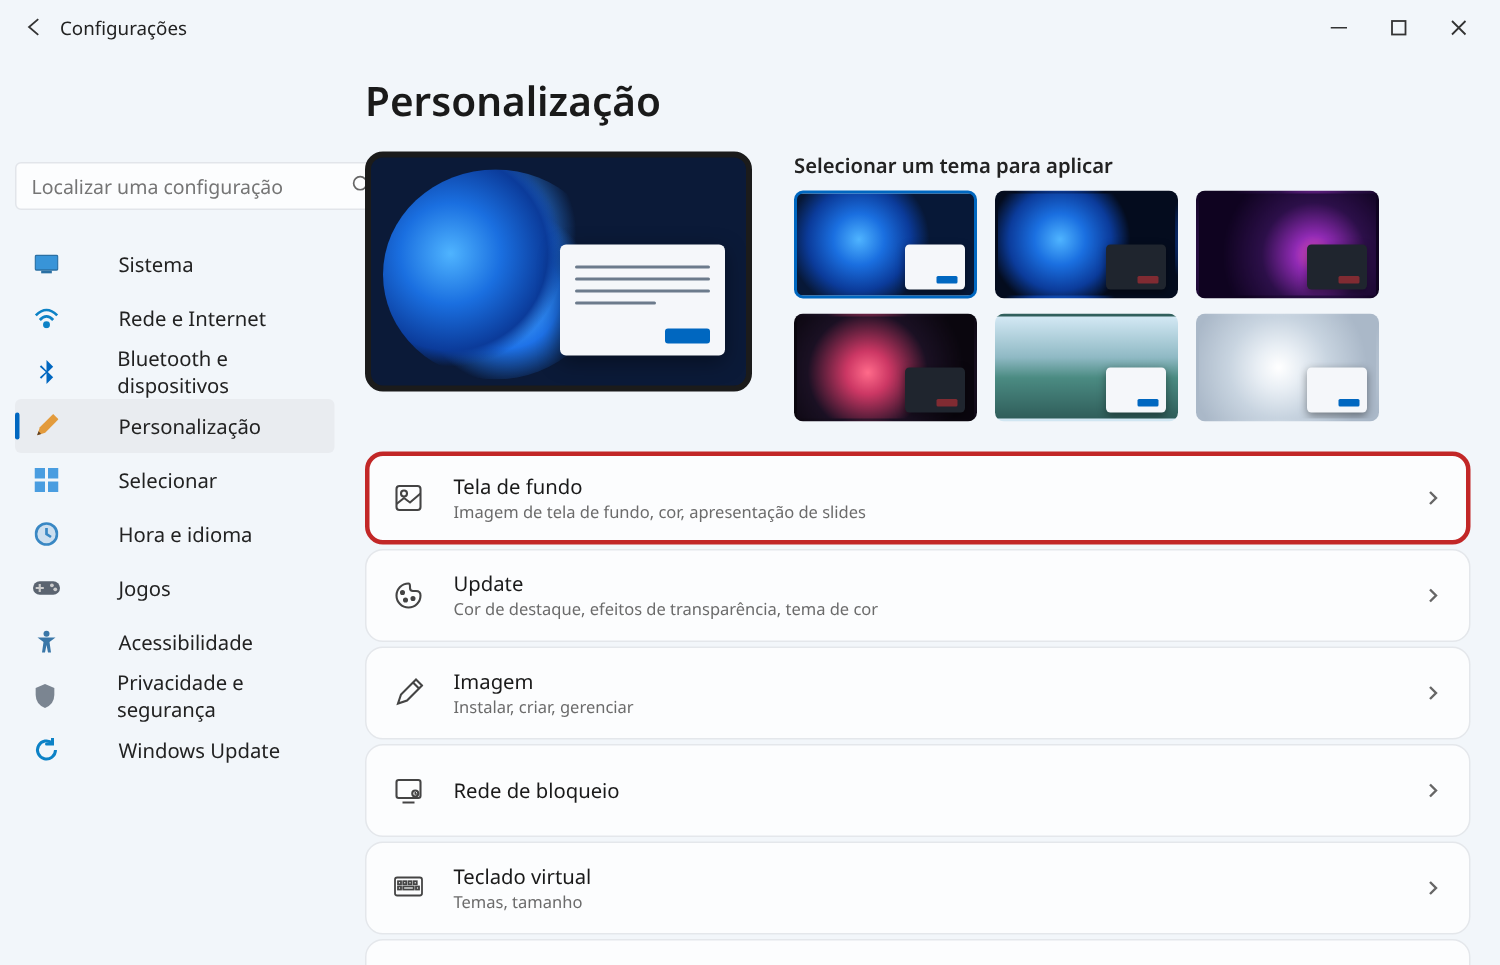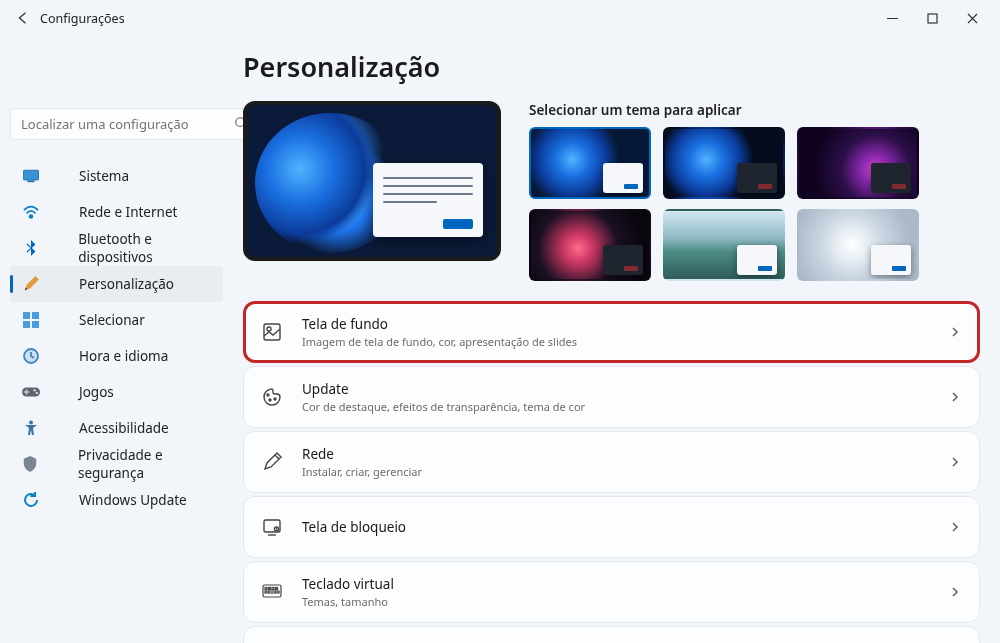--- a/index.html
+++ b/index.html
@@ -520,36 +520,36 @@
           <div class="chevron"><svg width="12" height="12" viewBox="0 0 12 12" fill="none" stroke="currentColor" stroke-width="1.6">
               <path d="M4 2 L8 6 L4 10"></path>
             </svg></div>
         </div>
         <div class="setting-item">
           <div class="setting-icon"><svg width="20" height="20" viewBox="0 0 20 20" fill="none" stroke="currentColor" stroke-width="1.4">
               <path d="M3 17 L5 11 L15 1 L19 5 L9 15 L3 17 Z"></path>
               <path d="M13 3 L17 7"></path>
             </svg></div>
           <div class="setting-text">
-            <div class="setting-title">Rede</div>
+            <div class="setting-title">Imagem</div>
             <div class="setting-subtitle">Instalar, criar, gerenciar</div>
           </div>
           <div class="chevron"><svg width="12" height="12" viewBox="0 0 12 12" fill="none" stroke="currentColor" stroke-width="1.6">
               <path d="M4 2 L8 6 L4 10"></path>
             </svg></div>
         </div>
         <div class="setting-item">
           <div class="setting-icon"><svg width="20" height="20" viewBox="0 0 20 20" fill="none" stroke="currentColor" stroke-width="1.4">
               <rect x="2" y="3" width="16" height="12" rx="1.5"></rect>
               <path d="M6 18 L14 18"></path>
               <circle cx="14.5" cy="12" r="2"></circle>
               <path d="M14.5 11 L14.5 12.3 L15.6 12.3" stroke-width="1"></path>
             </svg></div>
           <div class="setting-text">
-            <div class="setting-title">Tela de bloqueio</div>
+            <div class="setting-title">Rede de bloqueio</div>
           </div>
           <div class="chevron"><svg width="12" height="12" viewBox="0 0 12 12" fill="none" stroke="currentColor" stroke-width="1.6">
               <path d="M4 2 L8 6 L4 10"></path>
             </svg></div>
         </div>
         <div class="setting-item">
           <div class="setting-icon"><svg width="20" height="16" viewBox="0 0 20 14" fill="none" stroke="currentColor" stroke-width="1.2">
               <rect x="1" y="1" width="18" height="12" rx="1.5"></rect>
               <rect x="3" y="3.5" width="2" height="2"></rect>
               <rect x="6.5" y="3.5" width="2" height="2"></rect>

